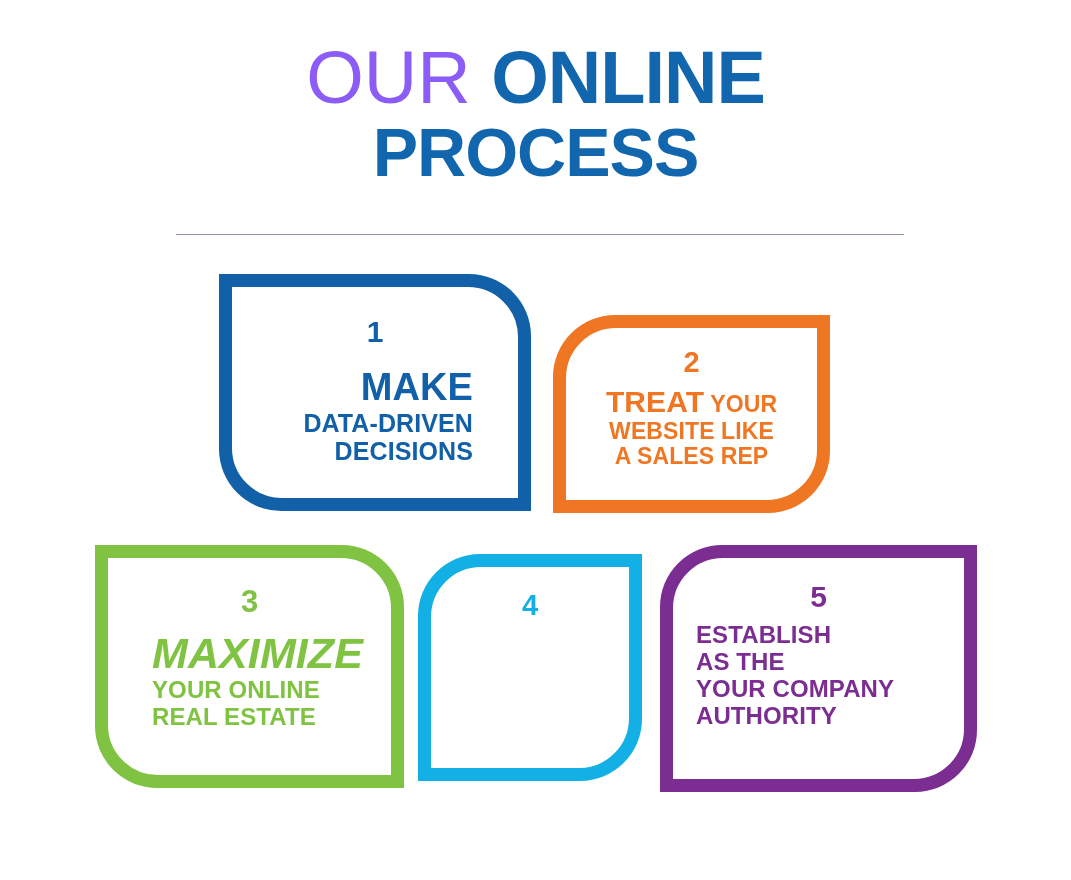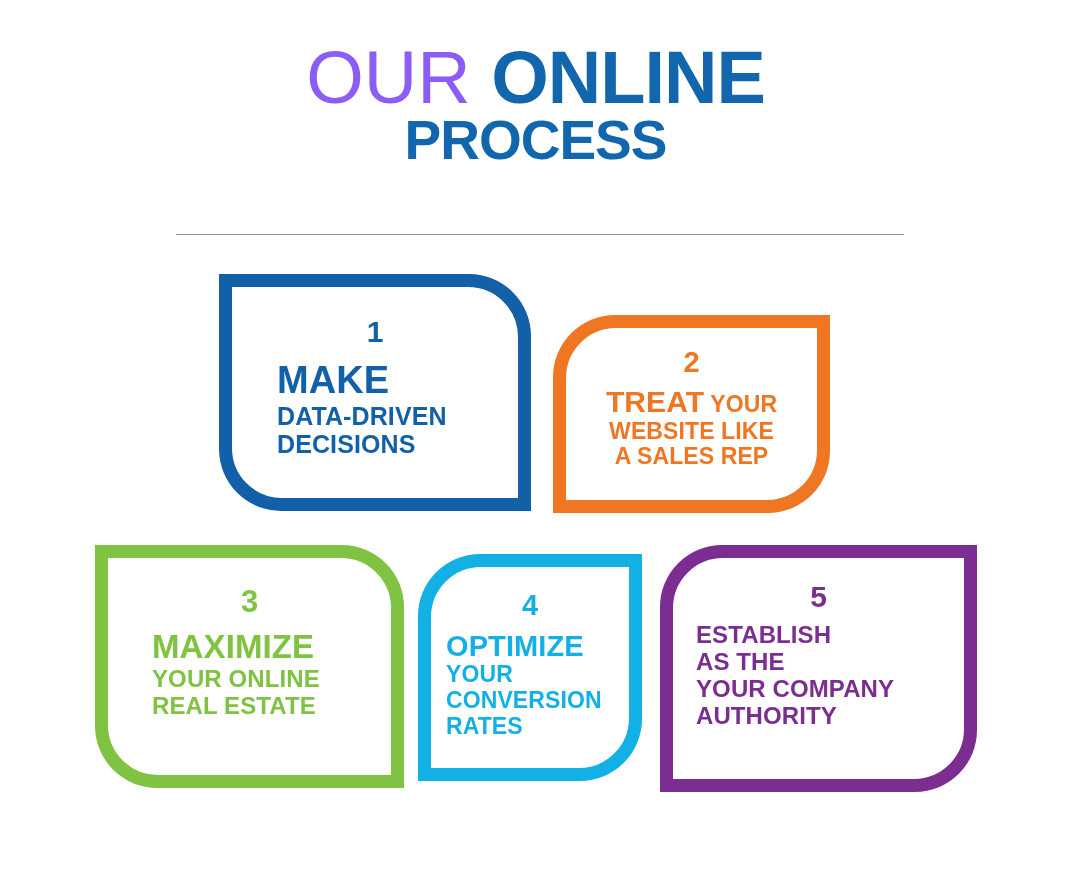--- a/index.html
+++ b/index.html
@@ -27,21 +27,21 @@
     top: 44px;
     width: 1071px;
     text-align: center;
   }
   .title-line {
     line-height: 0.93;
     letter-spacing: -0.5px;
     white-space: nowrap;
   }
   .title-line-1 { font-size: 74px; }
-  .title-line-2 { font-size: 55px; margin-top: 2px; }
+  .title-line-2 { font-size: 68px; margin-top: 8px; }
 
   .word-our {
     font-family: "Liberation Sans", sans-serif;
     font-weight: 400;
     color: #8b5cf6;
     letter-spacing: 0px;
   }
   .word-proven,
   .word-process {
     font-family: "Liberation Sans", sans-serif;
@@ -110,42 +110,42 @@
     display: inline;
   }
 
   
   #card-1 {
     left: 219px; top: 274px; width: 312px; height: 237px;
     background: #1261a8;
   }
   #card-1 .card-inner { border-color: #1261a8; color: #1261a8; }
   #card-1 .card-num { font-size: 30px; margin-top: 30px; }
-  #card-1 .card-text { margin-top: 12px; font-size: 25px; text-align: left; width: 196px; }
+  #card-1 .card-text { margin-top: 19px; font-size: 25px; text-align: right; width: 196px; }
   #card-1 .lead { font-size: 38px; }
 
   
   #card-2 {
     left: 553px; top: 315px; width: 277px; height: 198px;
     background: #ef7622;
   }
   #card-2 .card-inner { border-color: #ef7622; color: #ef7622; }
   #card-2 .card-num { font-size: 29px; margin-top: 20px; }
   #card-2 .card-text { margin-top: 8px; font-size: 23px; text-align: center; width: 189px; }
   #card-2 .lead { font-size: 30px; }
 
   
   #card-3 {
     left: 95px; top: 545px; width: 309px; height: 243px;
     background: #80c342;
   }
   #card-3 .card-inner { border-color: #80c342; color: #80c342; }
   #card-3 .card-num { font-size: 31px; margin-top: 28px; }
   #card-3 .card-text { margin-top: 12px; font-size: 24px; text-align: left; width: 195px; }
-  #card-3 .lead { font-size: 33px; }
+  #card-3 .lead { font-size: 43px; font-style: italic; }
 
   
   #card-4 {
     left: 418px; top: 554px; width: 224px; height: 227px;
     background: #13b0e6;
   }
   #card-4 .card-inner { border-color: #13b0e6; color: #13b0e6; }
   #card-4 .card-num { font-size: 29px; margin-top: 24px; }
   #card-4 .card-text { margin-top: 10px; font-size: 23px; text-align: left; width: 168px; }
   #card-4 .lead { font-size: 29px; }
@@ -207,26 +207,20 @@
         <span class="line"><span class="lead">MAXIMIZE</span></span>
         <span class="line rest">YOUR ONLINE</span>
         <span class="line rest">REAL ESTATE</span>
       </div>
     </div>
   </div>
 
   <div class="card shape-b" id="card-4">
     <div class="card-inner">
       <div class="card-num">4</div>
-      <div class="card-text">
-        <span class="line"><span class="lead">OPTIMIZE</span></span>
-        <span class="line rest">YOUR</span>
-        <span class="line rest">CONVERSION</span>
-        <span class="line rest">RATES</span>
-      </div>
     </div>
   </div>
 
   <div class="card shape-b" id="card-5">
     <div class="card-inner">
       <div class="card-num">5</div>
       <div class="card-text">
         <span class="line"><span class="lead">ESTABLISH</span></span>
         <span class="line rest">AS THE</span>
         <span class="line rest">YOUR COMPANY</span>

